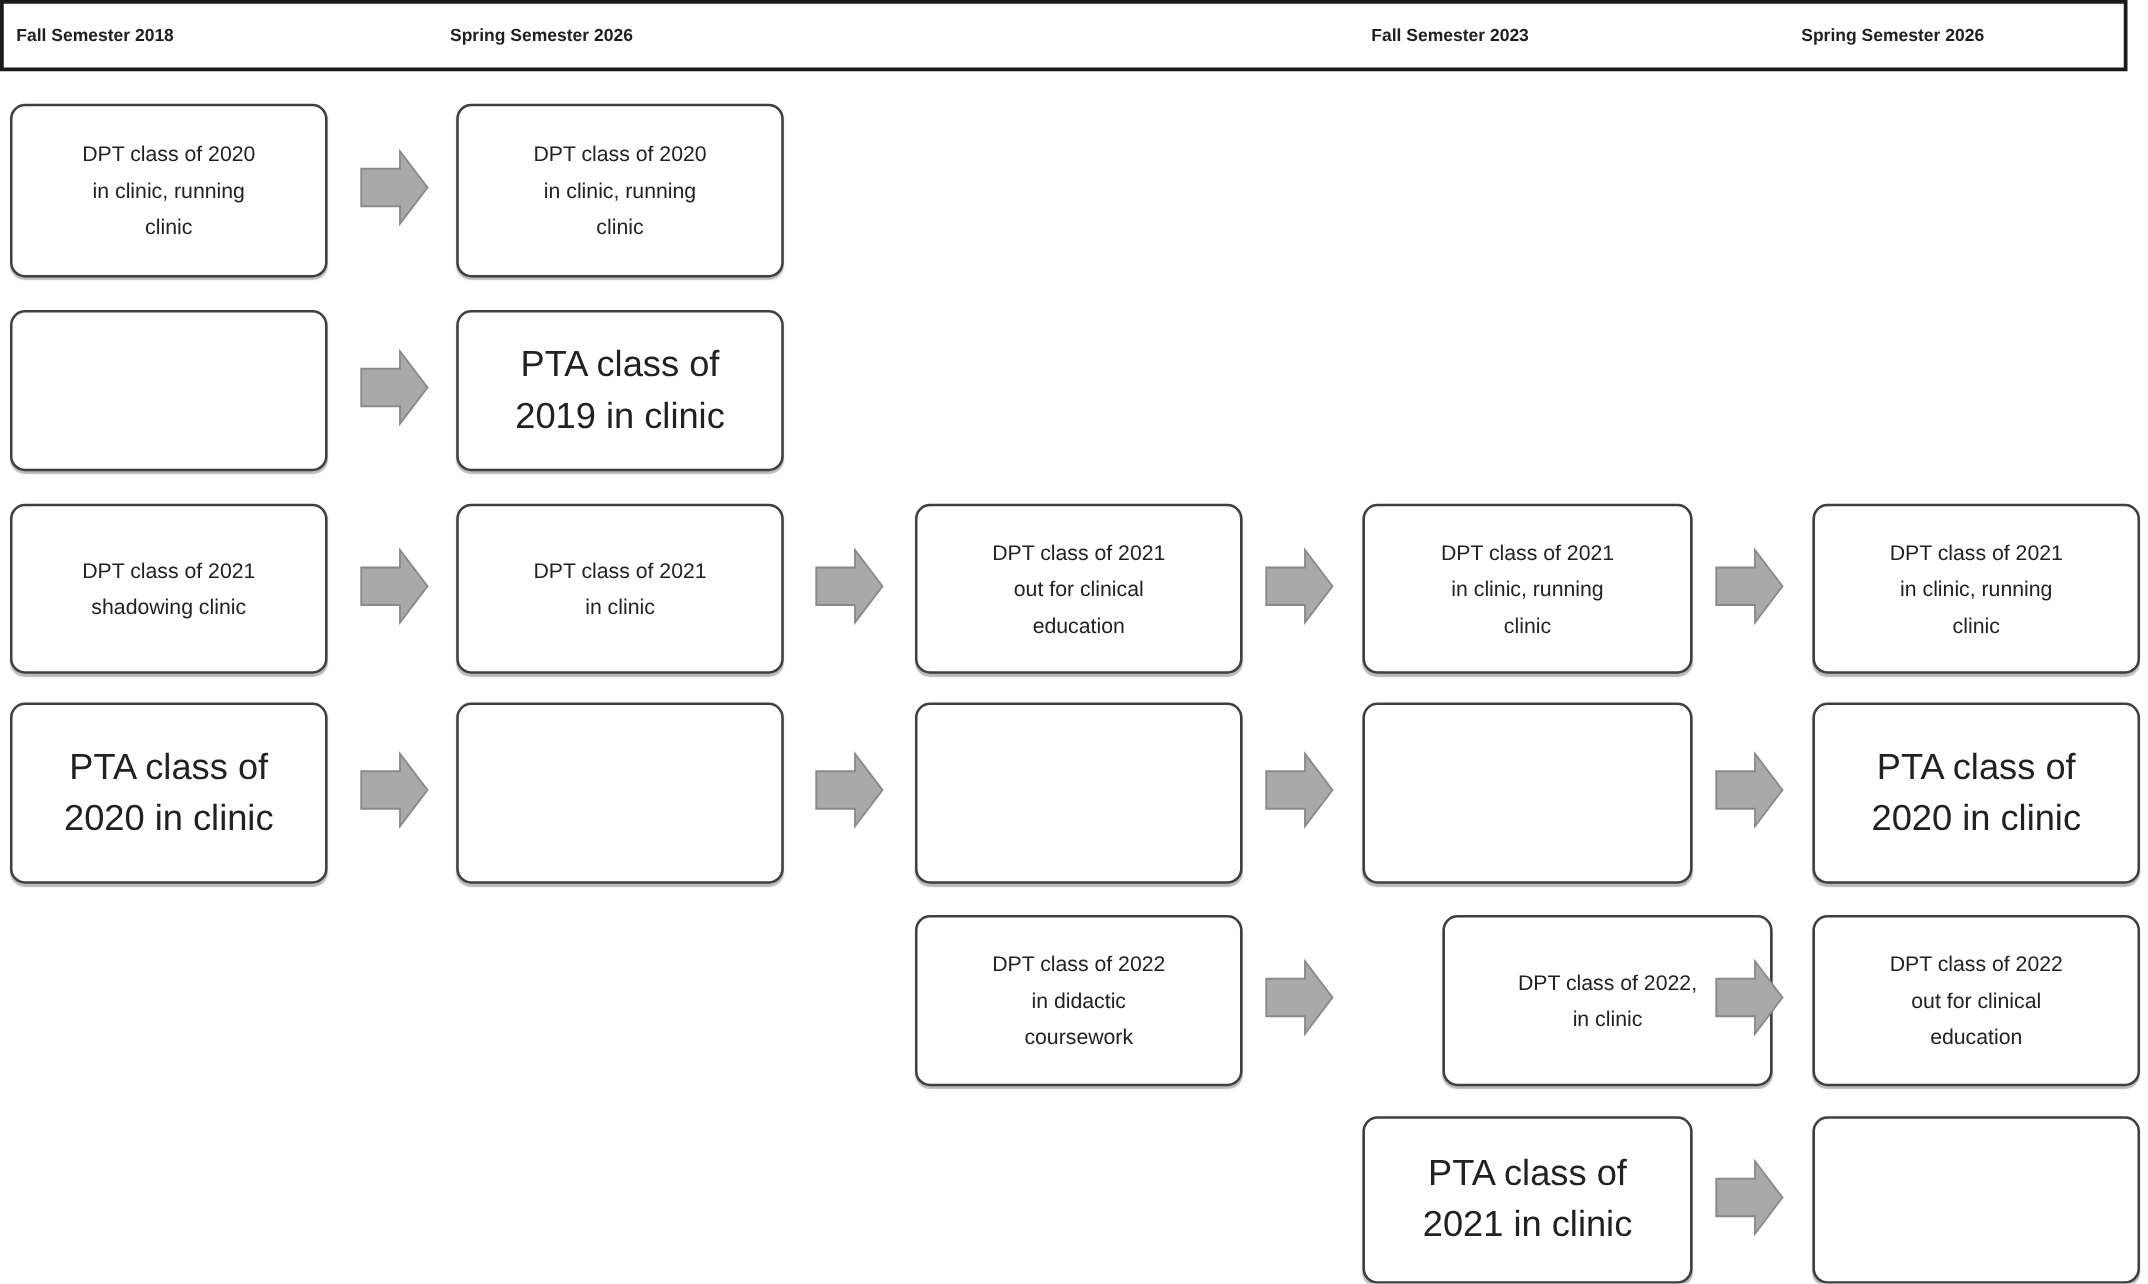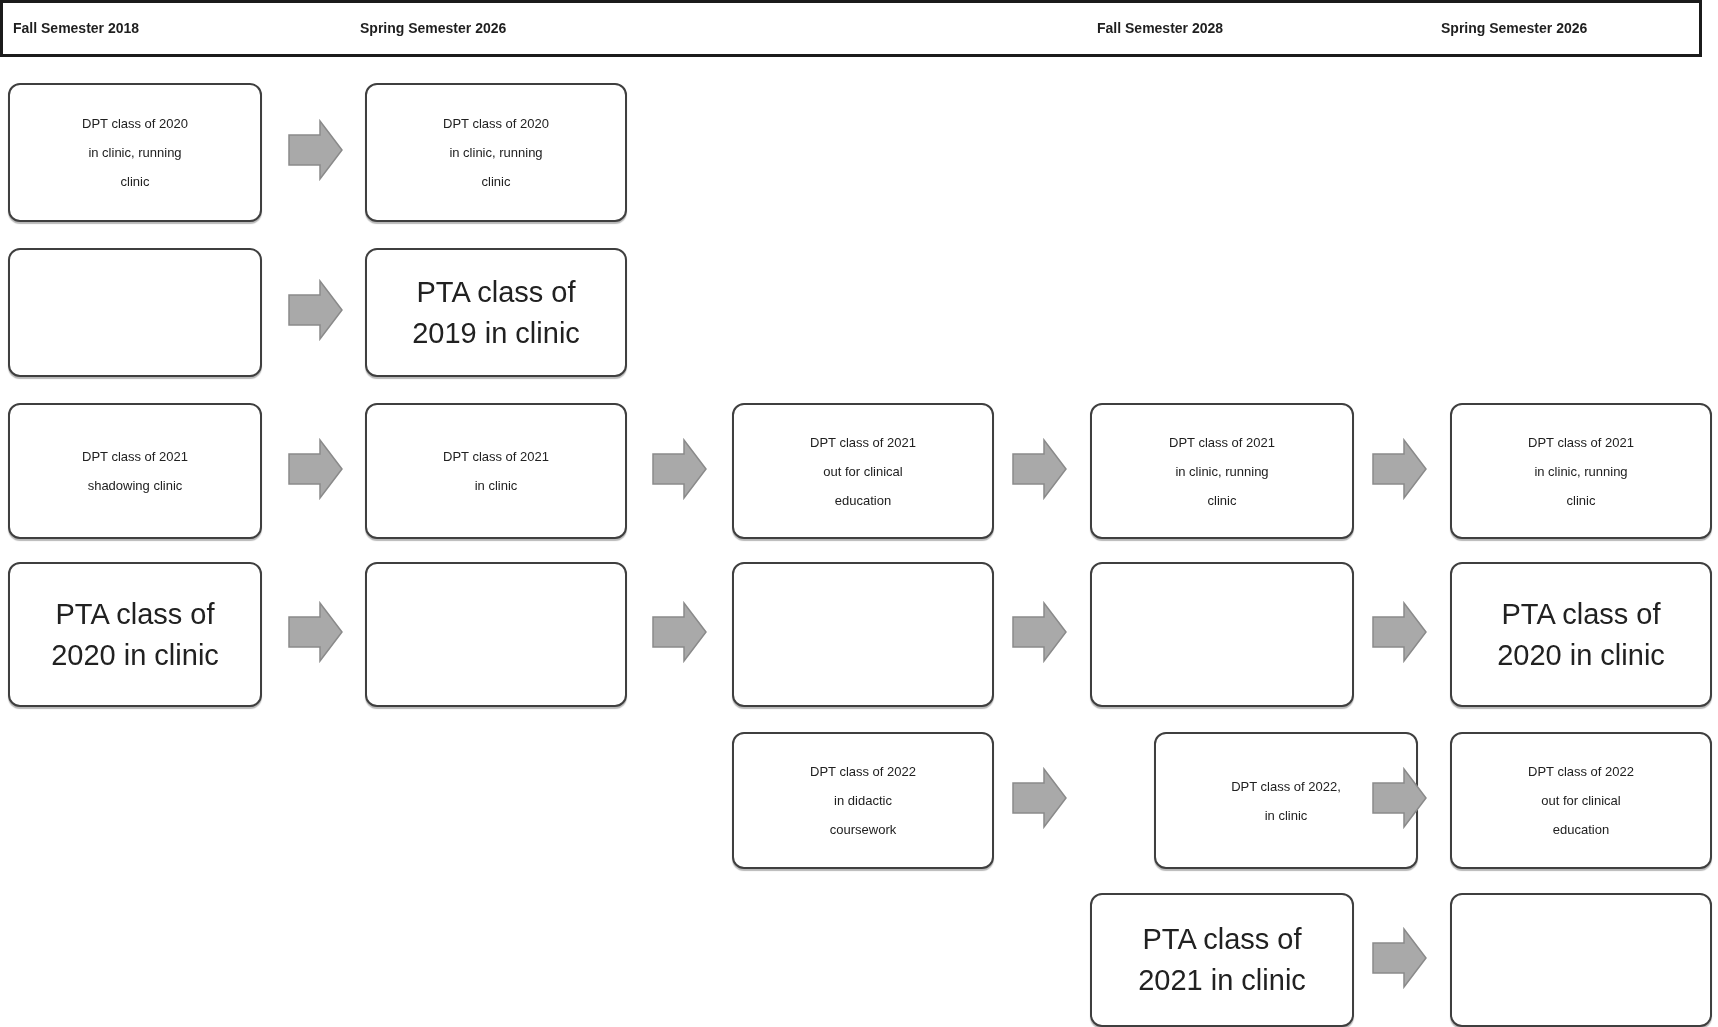--- a/index.html
+++ b/index.html
@@ -16,35 +16,35 @@
     font-size:14px; font-weight:bold; color:#1f1f1f;
     white-space:nowrap;
   }
   .box {
     position:absolute; background:#ffffff;
     border:2px solid #3f3f3f; border-radius:12px;
     display:flex; align-items:center; justify-content:center;
     text-align:center; box-shadow:0 2px 1px rgba(0,0,0,0.28);
   }
   .box-label { white-space:pre-line; color:#212121; padding:0 8px; }
-  .dpt .box-label { font-size:13px; line-height:29px; }
+  .dpt .box-label { font-size:17px; line-height:29px; }
   .pta .box-label { font-size:29px; line-height:41px; }
   .arrow { position:absolute; width:56px; height:62px; }
   .arrow svg { display:block; width:100%; height:100%; }
   .arrow polygon { fill:#a9a9a9; stroke:#8a8a8a; stroke-width:1.5; }
 </style>
 </head>
 <body>
 
 <div class="canvas">
 
   <div class="header-bar">
     <div class="hcell" style="left:10px;  width:256px;">Fall Semester 2018</div>
     <div class="hcell" style="left:357px; width:260px;">Spring Semester 2026</div>
-    <div class="hcell" style="left:1094px;width:260px;">Fall Semester 2028</div>
+    <div class="hcell" style="left:1094px;width:260px;">Fall Semester 2023</div>
     <div class="hcell" style="left:1438px;width:264px;">Spring Semester 2026</div>
   </div>
 
   <div class="box dpt" style="left:8px;   top:83px; width:250px; height:135px;">
     <span class="box-label">DPT class of 2020
 in clinic, running
 clinic</span>
   </div>
   <div class="arrow" style="left:288px; top:119px;">
     <svg viewBox="0 0 56 62">

